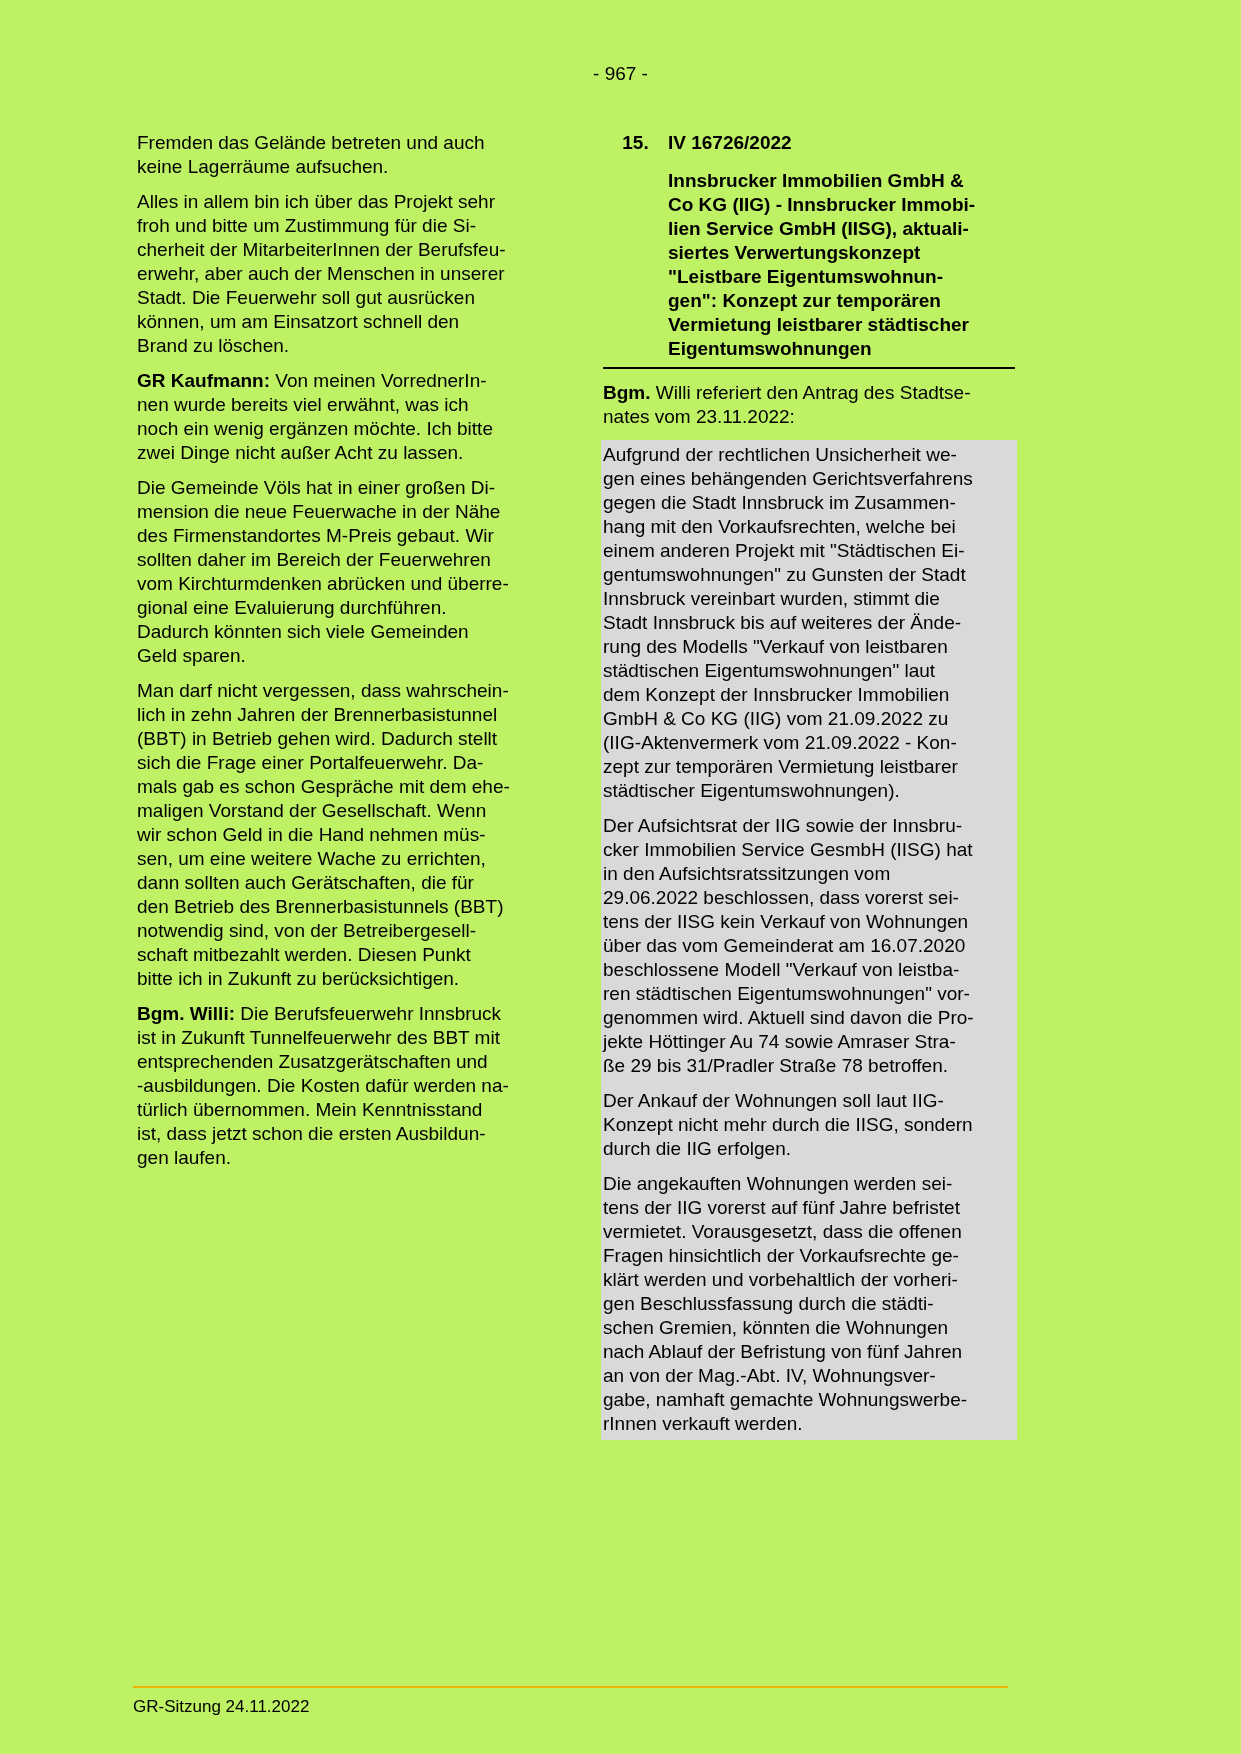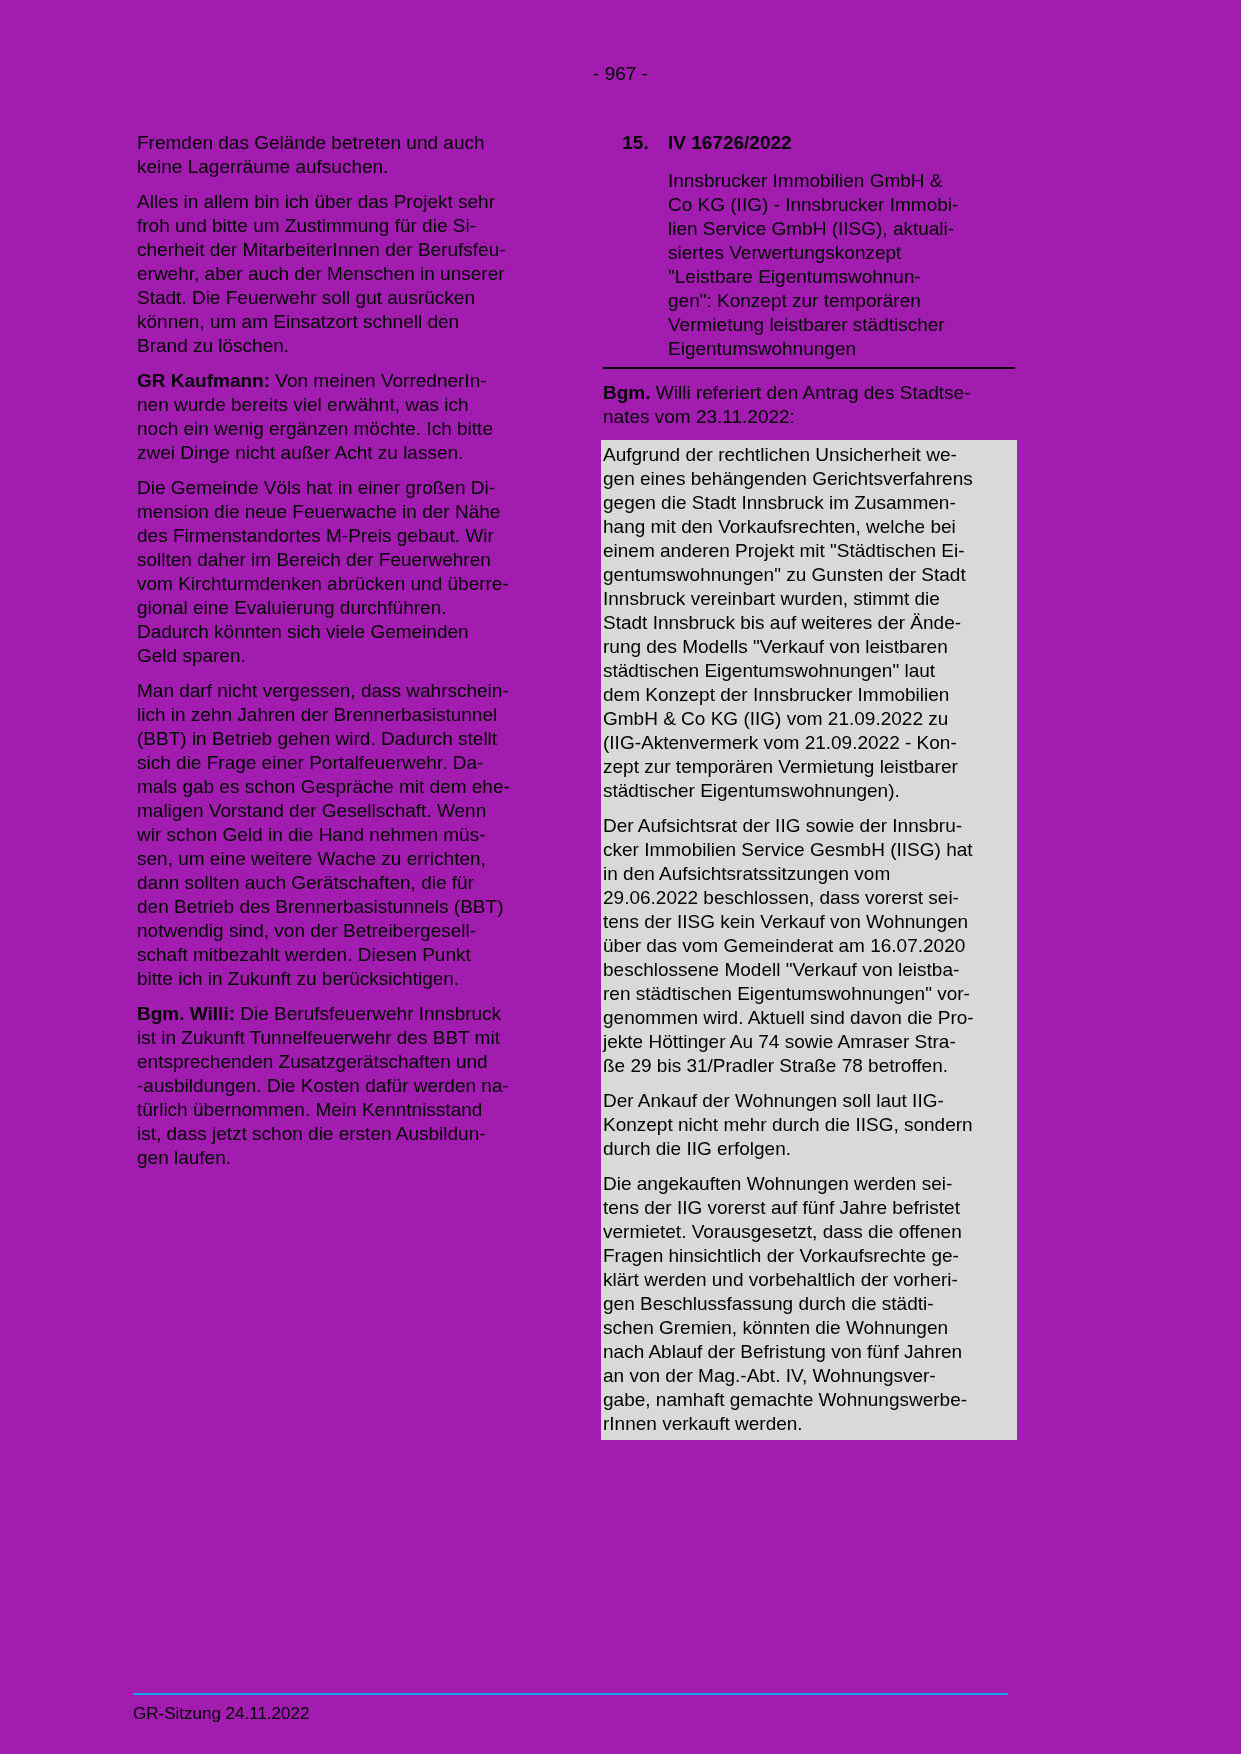--- a/index.html
+++ b/index.html
@@ -1,20 +1,20 @@
 <!DOCTYPE html>
 <html><head>
 <meta charset="utf-8">
 <style>
   html, body { margin: 0; padding: 0; background: #e8e8e8; }
   .page {
     position: relative;
     width: 1241px;
     height: 1754px;
-    background: #a21caf;
+    background: #bef264;
     font-family: "Liberation Sans", "DejaVu Sans", sans-serif;
     font-size: 19px;
     line-height: 24px;
     color: #000000;
     overflow: hidden;
     margin: 0 auto;
   }
   .pagenum {
     position: absolute;
     top: 62px;
@@ -34,39 +34,38 @@
   p.doc { margin: 0 0 11px 0; white-space: pre; }
   .lead { font-weight: bold; }
   .highlight {
     padding: 3px 2px 4px 2px;
     margin: 0 -2px 11px -2px;
   }
   .highlight p.doc:last-child { margin-bottom: 0; }
   .item-row { display: flex; font-weight: bold; margin: 0 0 14px 0; text-align: center; }
   .item-num { width: 65px; flex: none; }
   .heading {
-    font-weight: normal;
+    font-weight: bold;
     margin: 0 0 0 65px;
     white-space: pre;
   }
   .rule {
     border-top: 2px solid #000;
     margin: 6px 0 12px 0;
     height: 0;
   }
   .footer {
     position: absolute;
     left: 133px;
     width: 875px;
     top: 1686px;
-    border-top: 2px solid #0ea5e9;
+    border-top: 2px solid #eab308;
     padding-top: 9px;
     font-size: 17px;
     line-height: 20px;
-    margin-top: 7px;
   }
 </style>
 </head>
 <body>
 
 <div class="page">
 
   <div class="pagenum">- 967 -</div>
 
   <div class="content">

